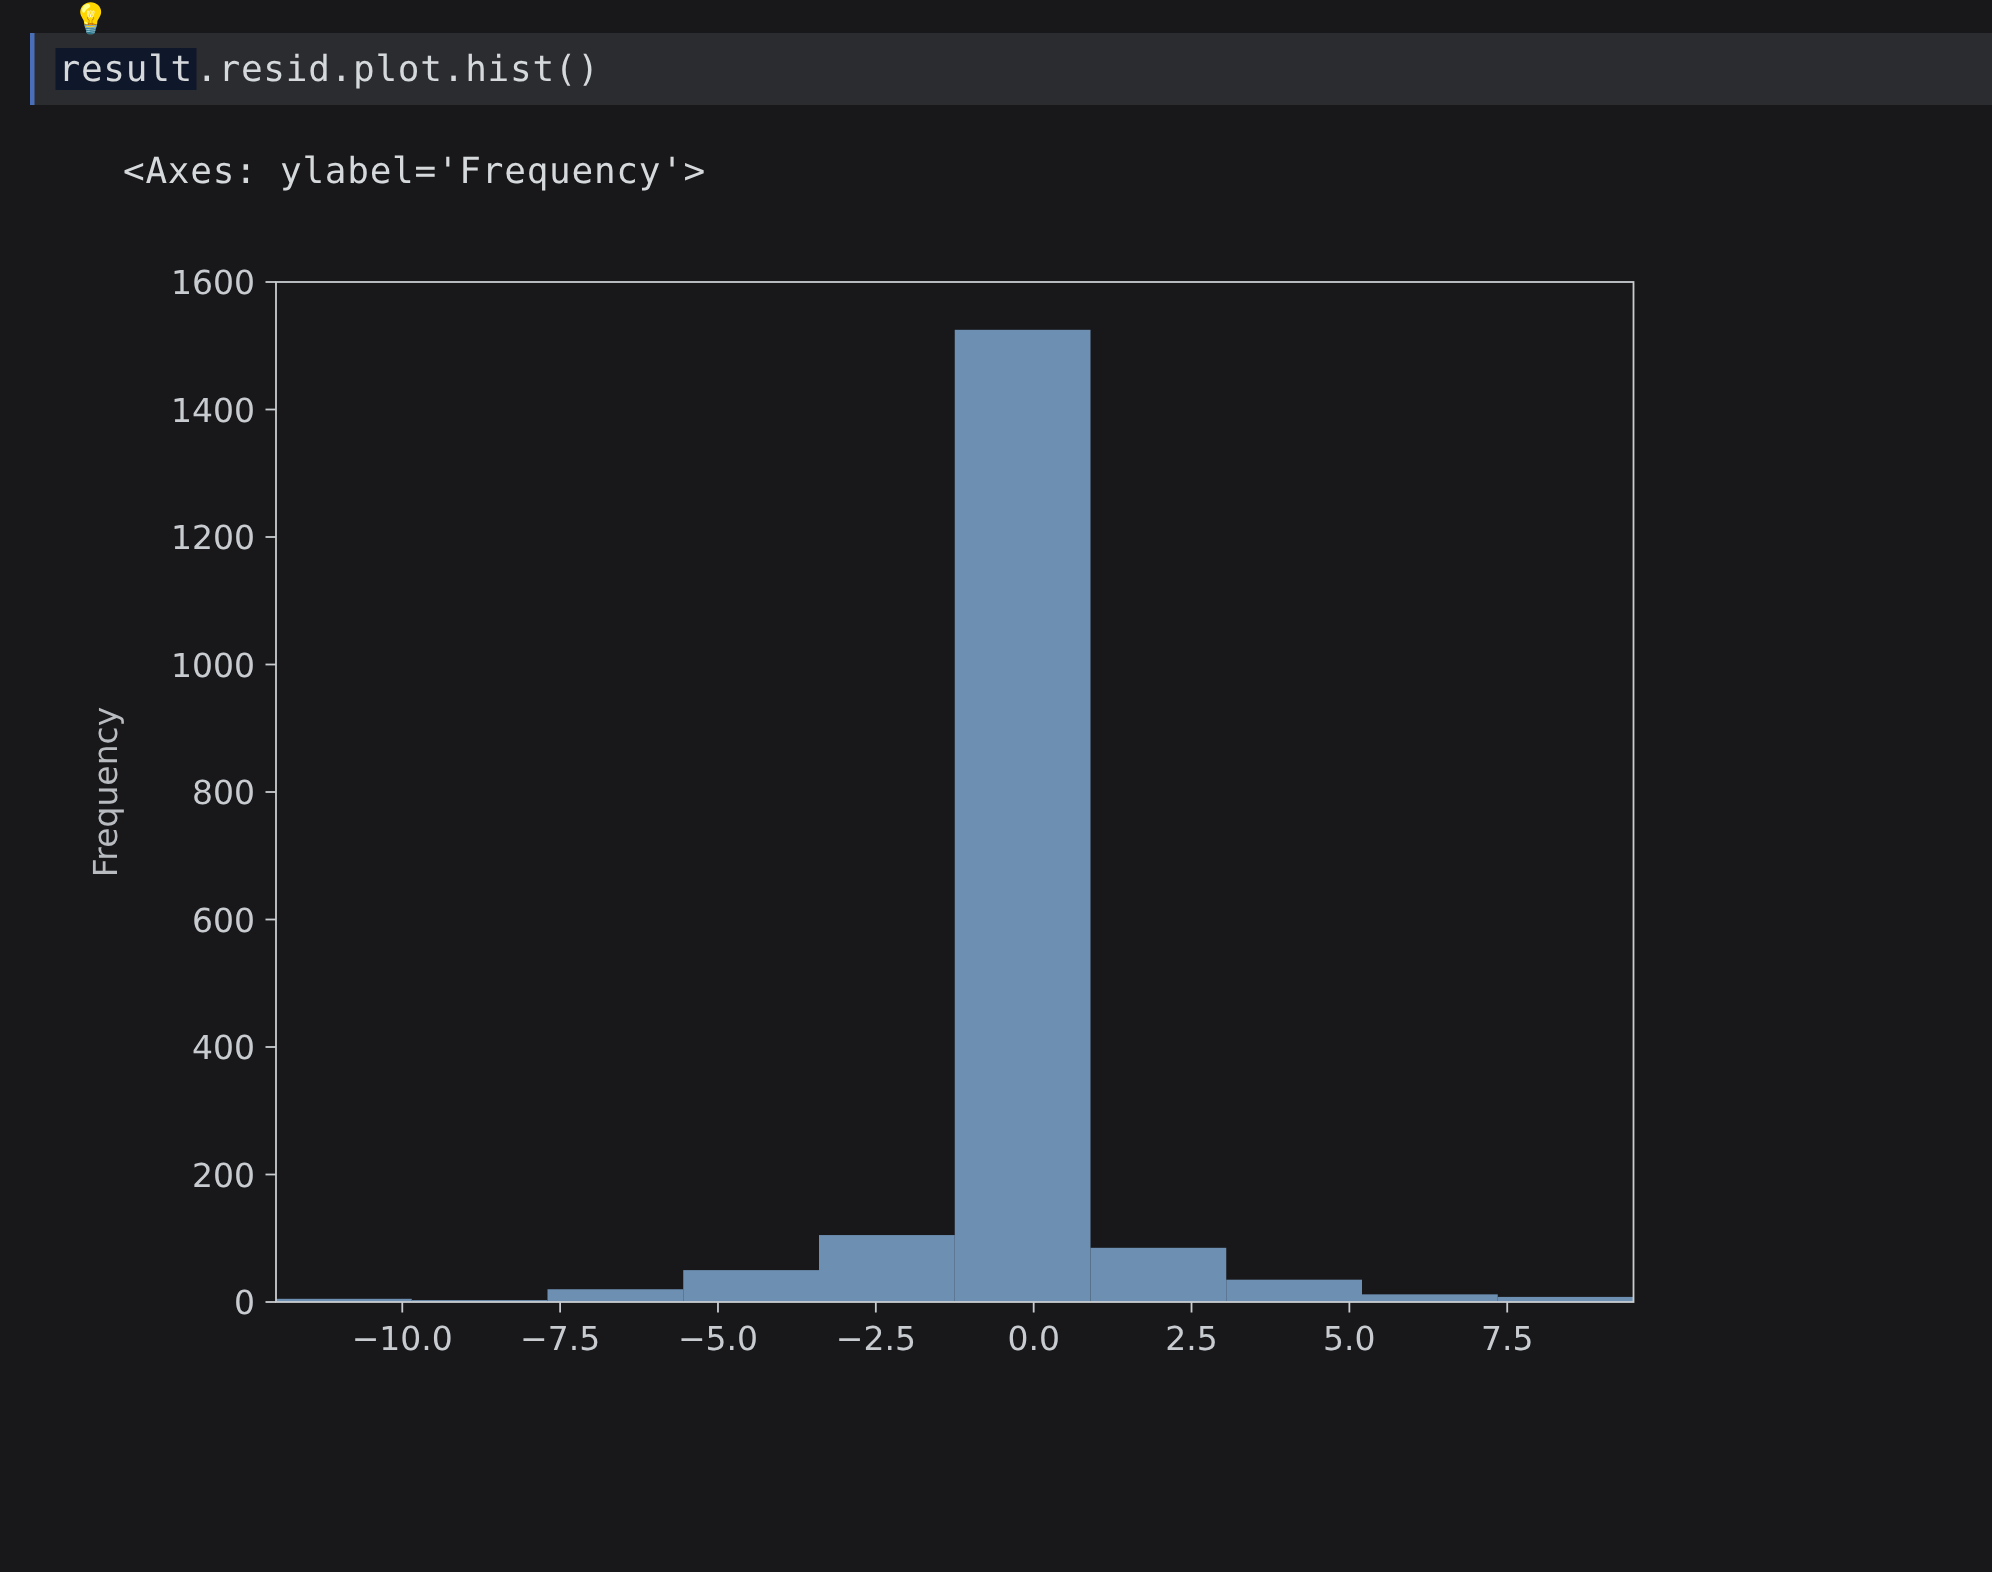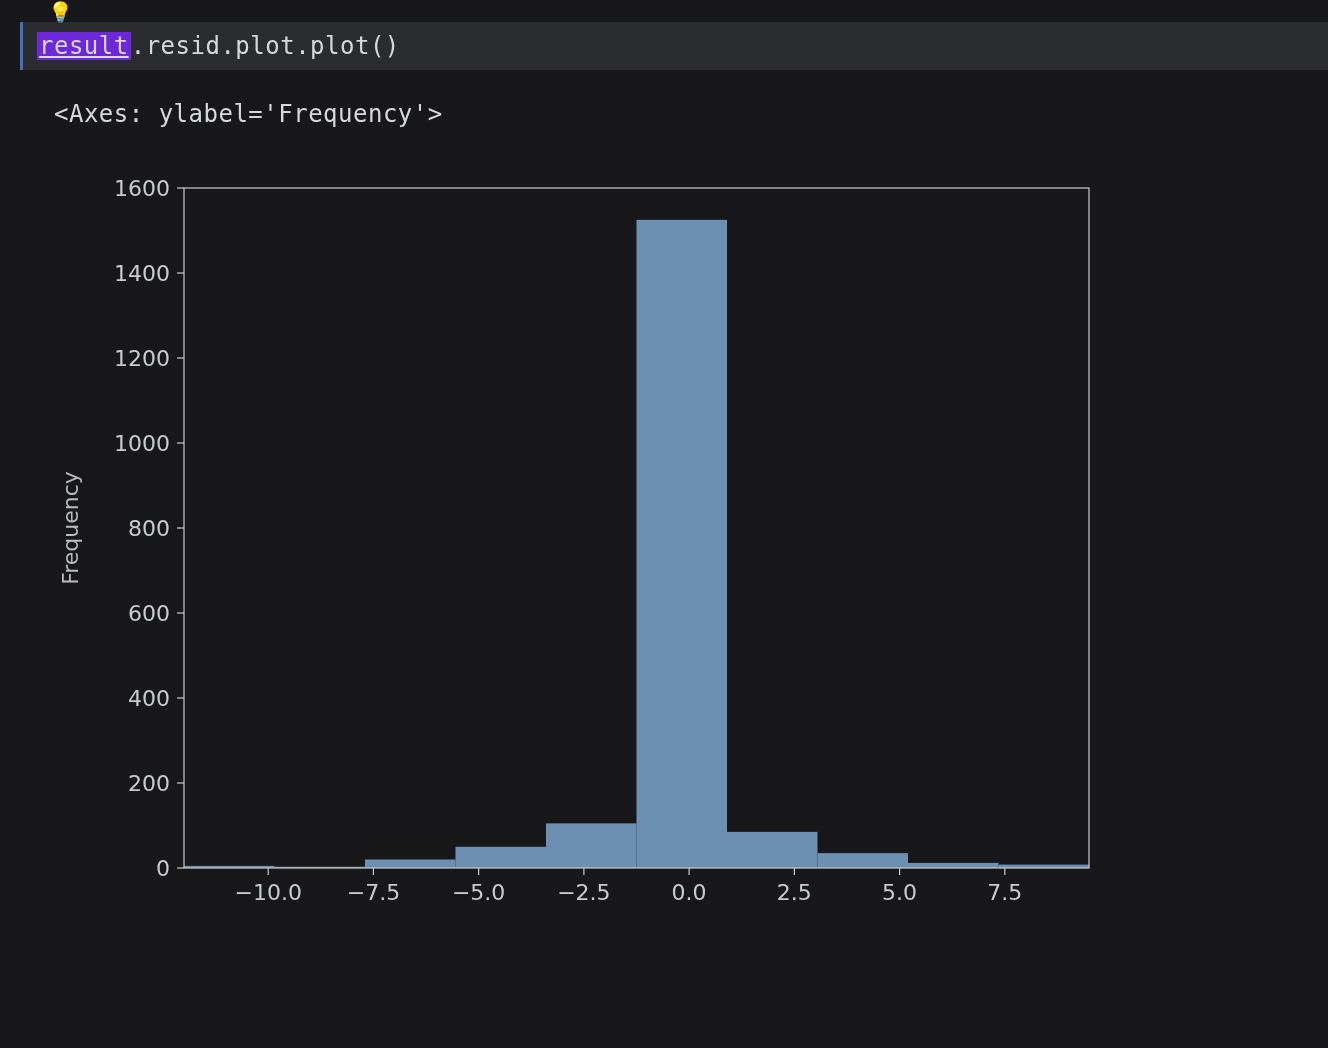--- a/index.html
+++ b/index.html
@@ -29,40 +29,40 @@
       margin-left: 20px;
       margin-right: 0;
     }
     .code-line {
       font-family: 'Menlo', 'Monaco', 'Consolas', monospace;
       font-size: 24px;
       color: #d6d9dc;
       letter-spacing: 0.5px;
     }
     .code-highlight {
-      background: #6d28d9;
+      background: #0f172a;
       padding: 0 2px;
-      text-decoration: underline;
     }
     .execution-info {
       font-size: 20px;
       color: #7c7f86;
       margin-top: 6px;
       letter-spacing: 0.3px;
       font-family: -apple-system, BlinkMacSystemFont, 'Segoe UI', sans-serif;
     }
     .output-area {
       padding: 30px 20px 20px 54px;
     }
     .repr-text {
       font-family: 'Menlo', 'Monaco', 'Consolas', monospace;
       font-size: 24px;
       color: #d6d9dc;
       letter-spacing: 0.5px;
       margin-bottom: 40px;
+      margin-left: 28px;
     }
     .chart-wrapper {
       position: relative;
       width: 1090px;
       height: 780px;
     }
     svg {
       display: block;
     }
     .axis-label {
@@ -88,21 +88,21 @@
       fill: #6d8fb2;
     }
   </style>
 </head>
 <body>
 
 <div class="lightbulb-icon">💡</div>
 
 <div class="code-cell">
   <div class="code-line">
-    <span class="code-highlight">result</span><span>.resid.plot.plot()</span>
+    <span class="code-highlight">result</span><span>.resid.plot.hist()</span>
   </div>
 </div>
 
 <div class="output-area">
   <div class="repr-text">&lt;Axes: ylabel='Frequency'&gt;</div>
   <div class="chart-wrapper">
     <svg id="chart-svg" width="1090" height="780">
         <rect x="130" y="697.875" width="90.5" height="2.125" class="bar"></rect>
         <rect x="220.5" y="698.725" width="90.5" height="1.2749999999999773" class="bar"></rect>
         <rect x="311" y="691.5" width="90.5" height="8.5" class="bar"></rect>

